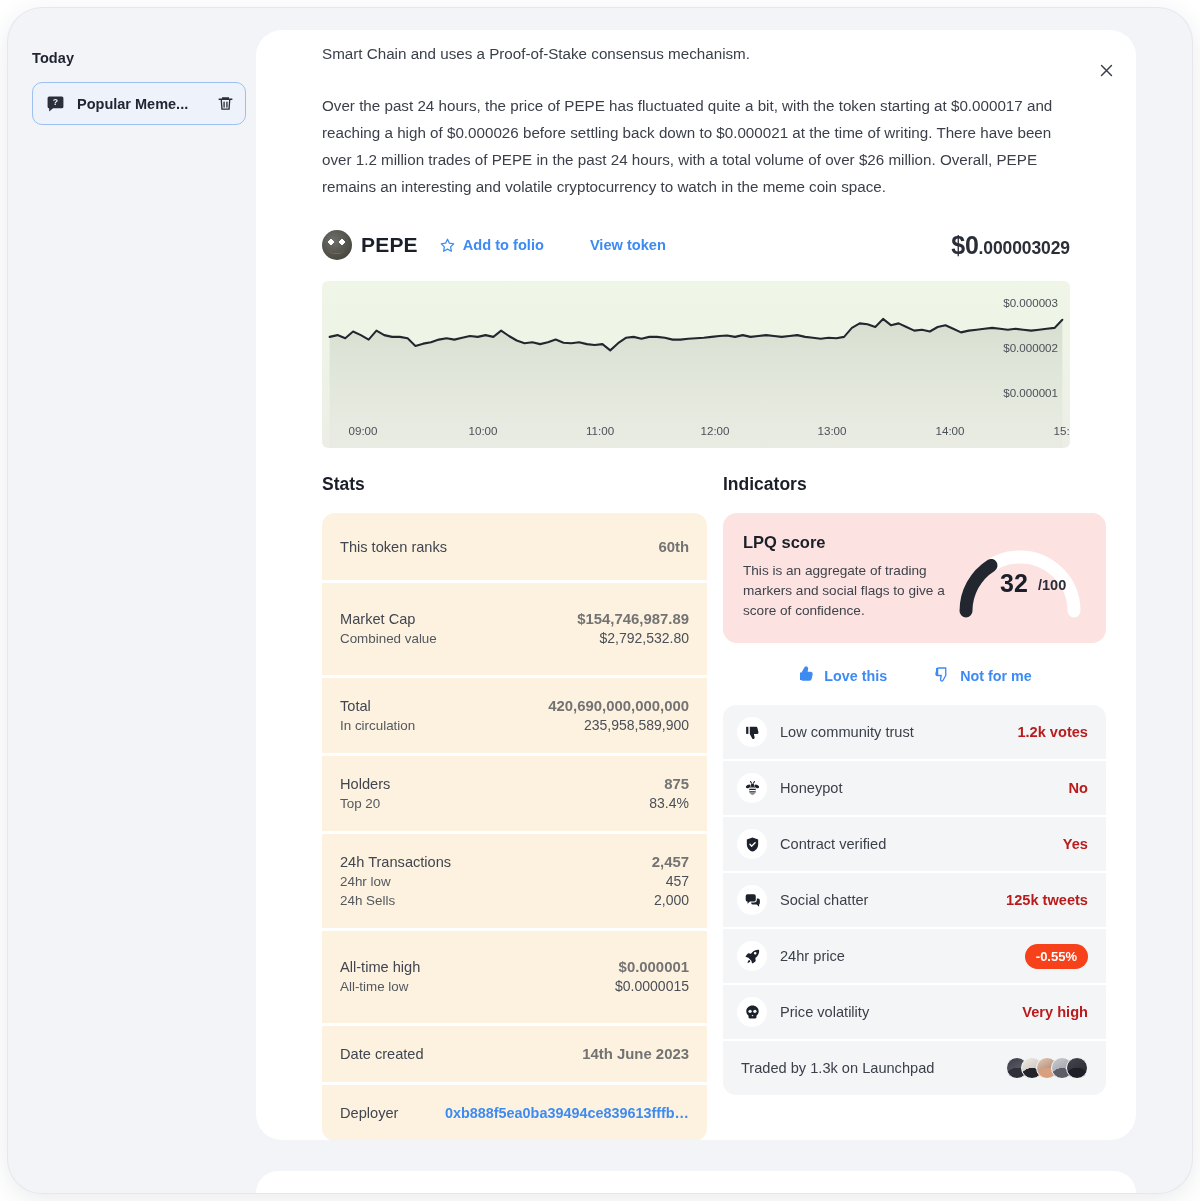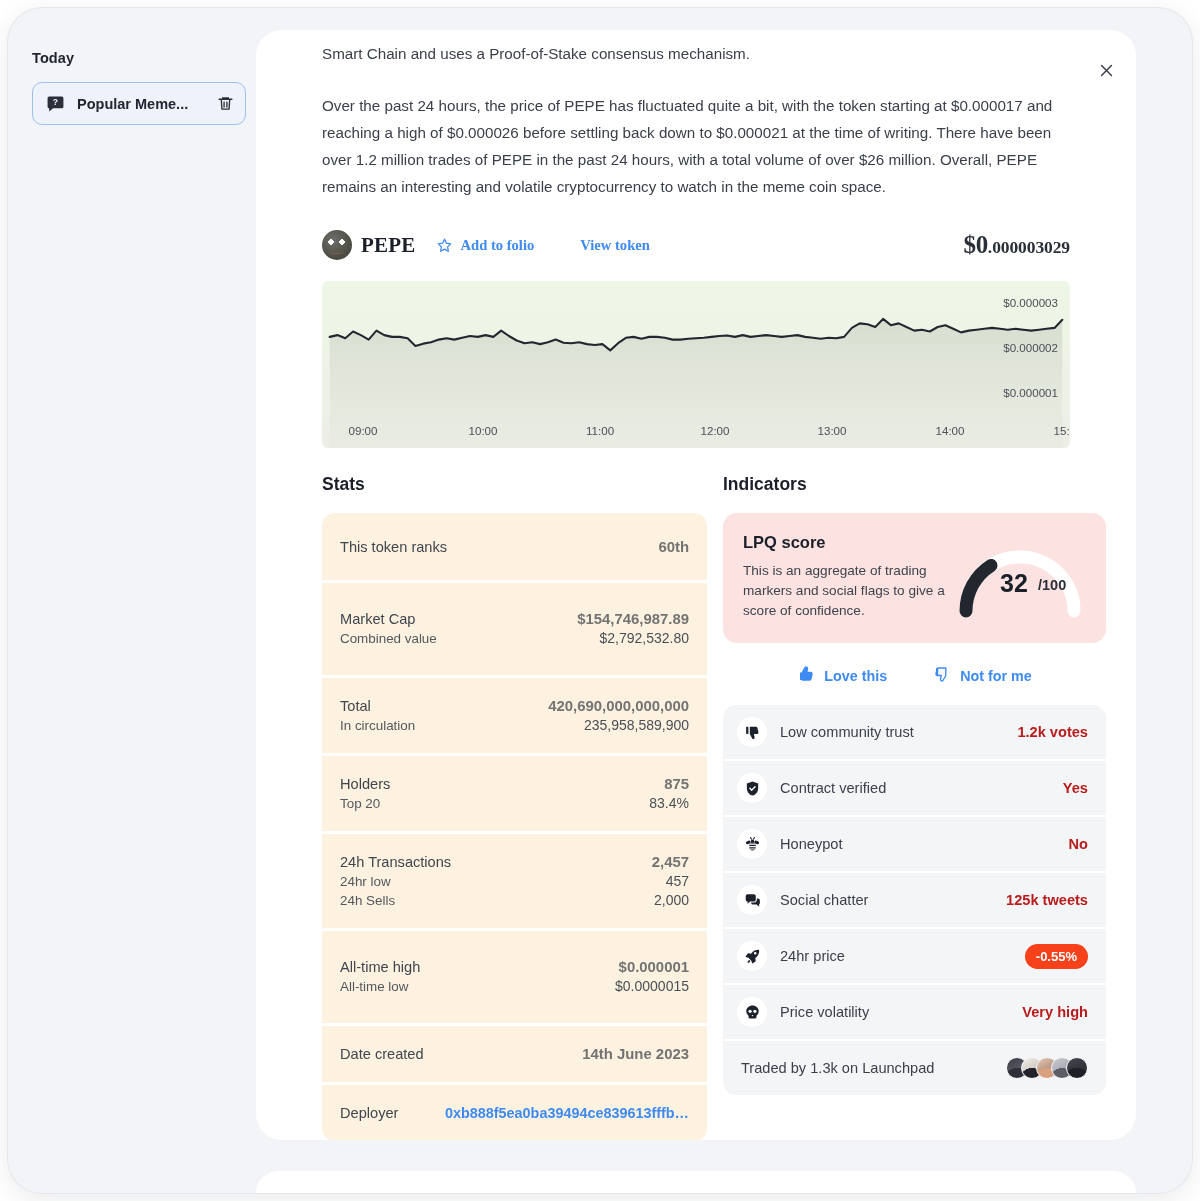--- a/index.html
+++ b/index.html
@@ -115,21 +115,20 @@
     overflow: hidden;
   }
   #para-main { margin-top: 26px; }
 
   
   #token-row {
     display: flex;
     align-items: center;
     margin-top: 28px;
     height: 34px;
-    font-family: Liberation Serif, serif;
   }
   #token-logo {
     width: 30px; height: 30px;
     border-radius: 50%;
     background: radial-gradient(circle at 38% 34%, #6e6f6c 0%, #56574f 45%, #3b3c36 100%);
     position: relative;
     flex: 0 0 30px;
     overflow: hidden;
   }
   #token-logo::before {
@@ -562,40 +561,40 @@
                     <path d="M3 4h3.2v10H3z"></path>
                     <path d="M8.2 4H17a2 2 0 0 1 2 1.6l1.4 6A2 2 0 0 1 18.4 14H14l1 5a2 2 0 0 1-3 2l-3.8-7z"></path>
                   </svg>
                 </span>
                 <span class="ind-label">Low community trust</span>
                 <span class="ind-value">1.2k votes</span>
               </div>
               <div class="ind-row">
                 <span class="ind-icon">
                   <svg viewBox="0 0 24 24" fill="currentColor">
-                    <path d="M12 2l8 3v6.5c0 5-3.4 9.2-8 10.5-4.6-1.3-8-5.5-8-10.5V5z"></path>
-                    <path d="M8.4 11.8l2.5 2.5 4.7-4.8" fill="none" stroke="#ffffff" stroke-width="2" stroke-linecap="round" stroke-linejoin="round"></path>
-                  </svg>
-                </span>
-                <span class="ind-label">Contract verified</span>
-                <span class="ind-value">Yes</span>
-              </div>
-              <div class="ind-row">
-                <span class="ind-icon">
-                  <svg viewBox="0 0 24 24" fill="currentColor">
                     <ellipse cx="12" cy="14.5" rx="4.6" ry="6"></ellipse>
                     <path d="M7.4 11.5h9.2M7.4 15h9.2M8.4 18.3h7.2" stroke="#ffffff" stroke-width="1.5"></path>
                     <ellipse cx="6" cy="9" rx="3.6" ry="2.3" transform="rotate(-28 6 9)"></ellipse>
                     <ellipse cx="18" cy="9" rx="3.6" ry="2.3" transform="rotate(28 18 9)"></ellipse>
                     <circle cx="12" cy="7.2" r="2.4"></circle>
                     <path d="M10.6 4.4L9.2 2.2M13.4 4.4l1.4-2.2" stroke="currentColor" stroke-width="1.5" fill="none" stroke-linecap="round"></path>
                   </svg>
                 </span>
                 <span class="ind-label">Honeypot</span>
                 <span class="ind-value">No</span>
+              </div>
+              <div class="ind-row">
+                <span class="ind-icon">
+                  <svg viewBox="0 0 24 24" fill="currentColor">
+                    <path d="M12 2l8 3v6.5c0 5-3.4 9.2-8 10.5-4.6-1.3-8-5.5-8-10.5V5z"></path>
+                    <path d="M8.4 11.8l2.5 2.5 4.7-4.8" fill="none" stroke="#ffffff" stroke-width="2" stroke-linecap="round" stroke-linejoin="round"></path>
+                  </svg>
+                </span>
+                <span class="ind-label">Contract verified</span>
+                <span class="ind-value">Yes</span>
               </div>
               <div class="ind-row">
                 <span class="ind-icon">
                   <svg viewBox="0 0 24 24" fill="currentColor">
                     <path d="M14 3H5a2.6 2.6 0 0 0-2.6 2.6v5.2A2.6 2.6 0 0 0 5 13.4v3.2l3.4-3.2H14a2.6 2.6 0 0 0 2.6-2.6V5.6A2.6 2.6 0 0 0 14 3z"></path>
                     <path d="M19.4 9.2h-1.3v1.6a3.9 3.9 0 0 1-3.9 3.9h-4.1v.5a2.6 2.6 0 0 0 2.6 2.6h5.2l3.4 3v-3a2.6 2.6 0 0 0 1.1-2.1v-3.8a2.6 2.6 0 0 0-2.6-2.7z"></path>
                   </svg>
                 </span>
                 <span class="ind-label">Social chatter</span>
                 <span class="ind-value">125k tweets</span>

